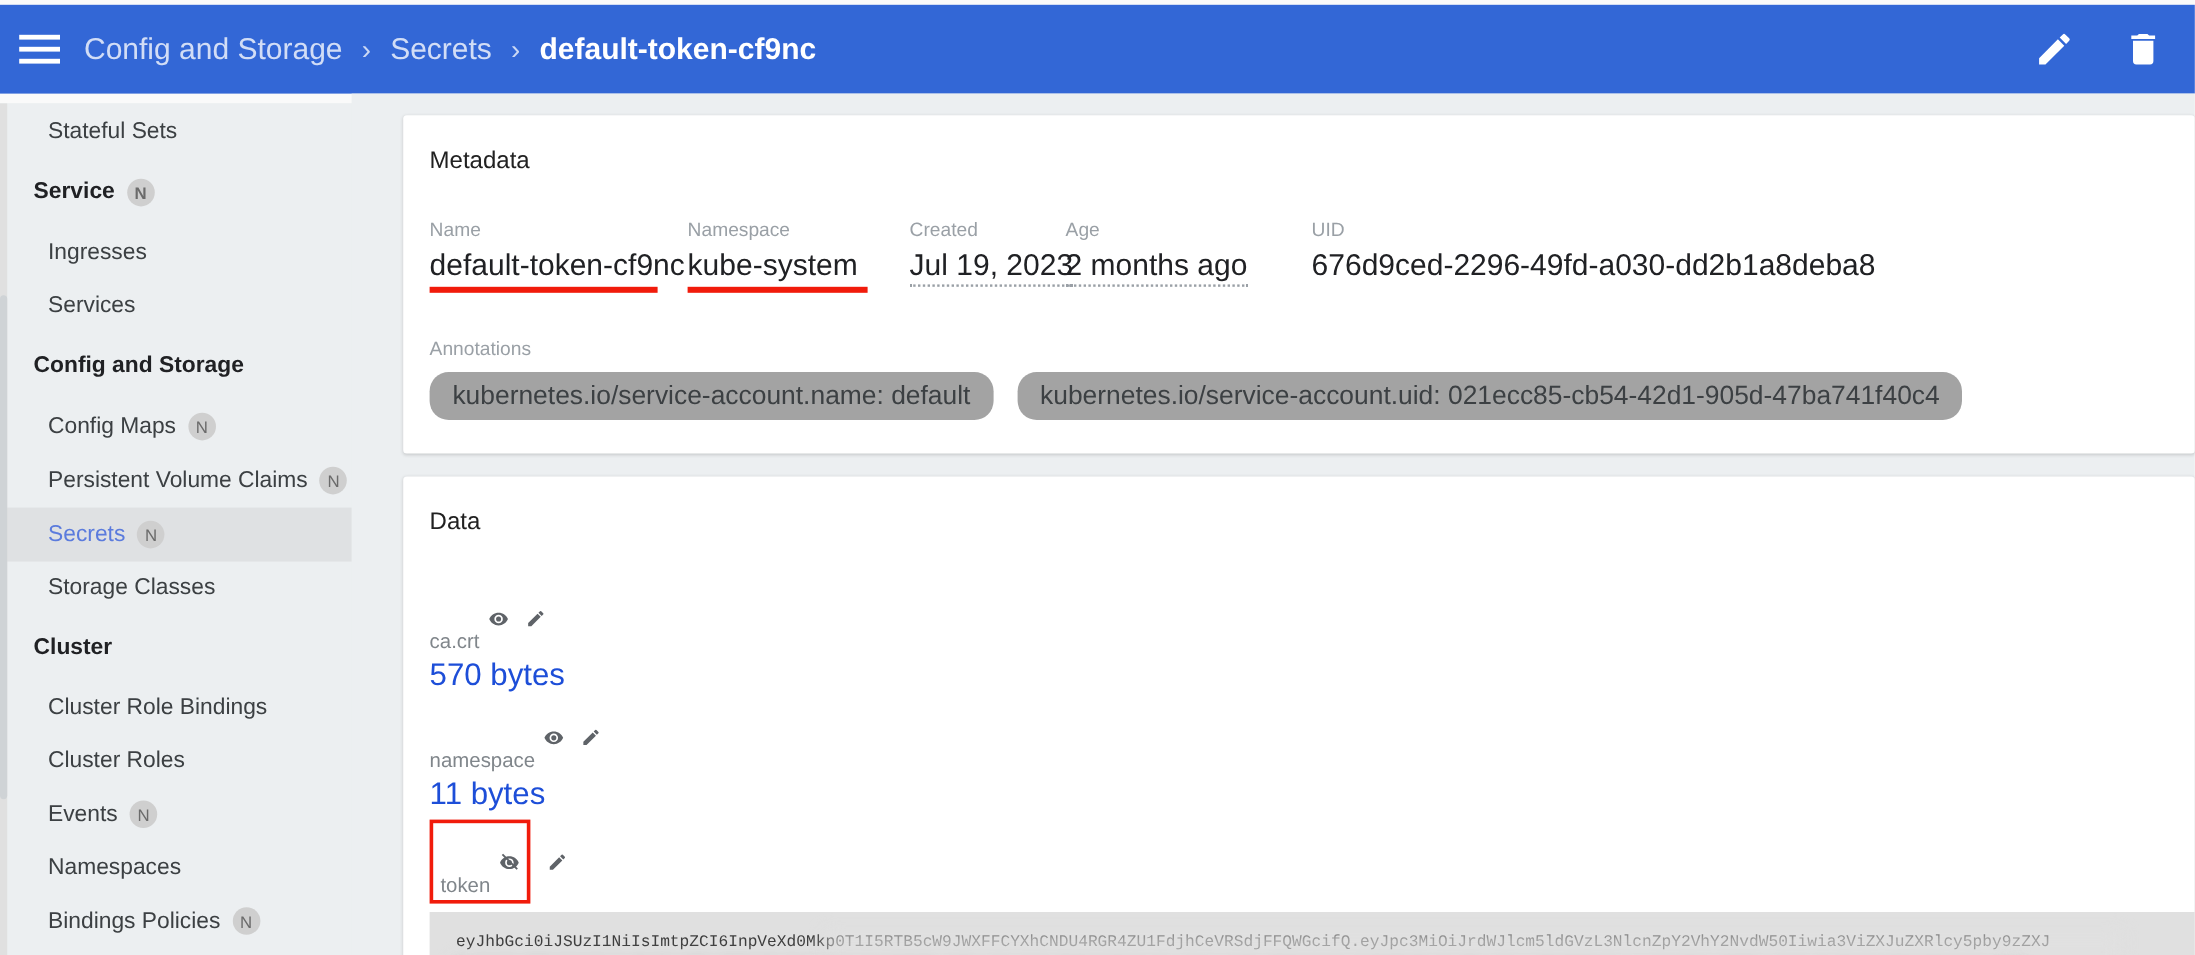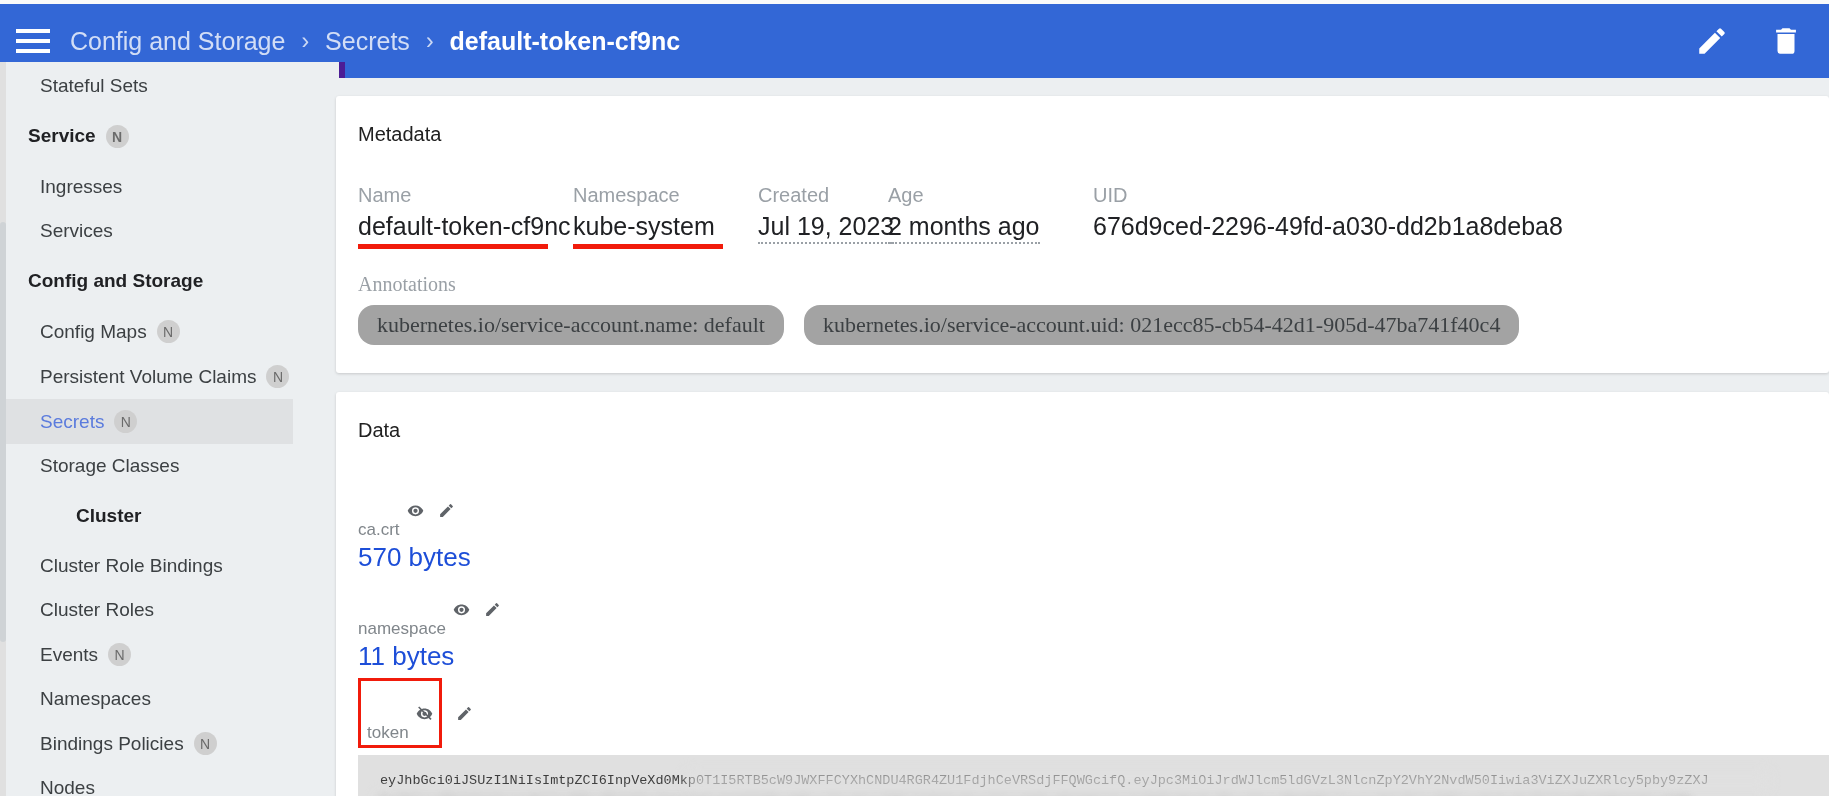--- a/index.html
+++ b/index.html
@@ -34,21 +34,21 @@
   .crumb-sep {
     font-size: 23px; color: rgba(255,255,255,0.75);
     margin: 0 16px; user-select: none;
   }
 
   #topbar-actions { display: flex; align-items: center; gap: 40px; flex: 0 0 auto; }
   .topbar-icon { width: 34px; height: 34px; cursor: pointer; display:block; }
 
   
   #sidebar {
-    position: absolute; top: 62px; left: 0; width: 345px; bottom: 0;
+    position: absolute; top: 86px; left: 0; width: 345px; bottom: 0;
     background: #eceff1;
     overflow: hidden;
     border-right: 6px solid #4c1d95;
   }
   #sidebar-scroll-track {
     position: absolute; left: 0; top: 0; width: 6px; bottom: 0;
     background: #e0e0e0;
   }
   #sidebar-scroll-thumb {
     position: absolute; left: 0; top: 160px; width: 6px; height: 420px;
@@ -94,29 +94,29 @@
   }
   .card-title {
     font-size: 20px; color: #212121; font-weight: normal;
     margin-bottom: 38px;
   }
 
   
   #meta-fields { display: flex; align-items: flex-start; }
   .meta-field { flex: 0 0 auto; }
   .meta-label {
-    font-size: 20px; color: #9aa0a6; margin-bottom: 5px;
+    font-size: 16px; color: #9aa0a6; margin-bottom: 5px;
   }
   .meta-value {
     font-size: 25px; color: #202124; white-space: nowrap;
   }
   .meta-value.dotted { border-bottom: 2px dotted #9aa0a6; display: inline-block; padding-bottom: 1px; }
   .redline { height: 5px; background: #f11b0b; margin-top: 3px; }
 
-  #meta-annotations { margin-top: 24px; font-family: Liberation Serif, serif; }
+  #meta-annotations { margin-top: 39px; }
   .chips { display: flex; gap: 20px; margin-top: 9px; flex-wrap: nowrap; }
   .chip {
     background: #a3a3a3; border-radius: 16px;
     padding: 7px 19px; font-size: 22px; color: #3c4043;
     white-space: nowrap; cursor: default;
   }
 
   
   .data-entry { margin-bottom: 6px; }
   .data-key-row { display: flex; align-items: center; gap: 7px; }
@@ -209,21 +209,21 @@
         <span class="nav-label">Persistent Volume Claims</span>
         <span class="badge-n">N</span>
       </div>
       <div class="nav-item active">
         <span class="nav-label">Secrets</span>
         <span class="badge-n">N</span>
       </div>
       <div class="nav-item">
         <span class="nav-label">Storage Classes</span>
       </div>
-      <div class="nav-group-title" style="display: flex; align-items: center; gap: 10px; margin-left: 48px;">
+      <div class="nav-group-title" style="display: flex; align-items: center; gap: 10px;">
         <span class="nav-label">Cluster</span>
       </div>
       <div class="nav-item">
         <span class="nav-label">Cluster Role Bindings</span>
       </div>
       <div class="nav-item">
         <span class="nav-label">Cluster Roles</span>
       </div>
       <div class="nav-item">
         <span class="nav-label">Events</span>

